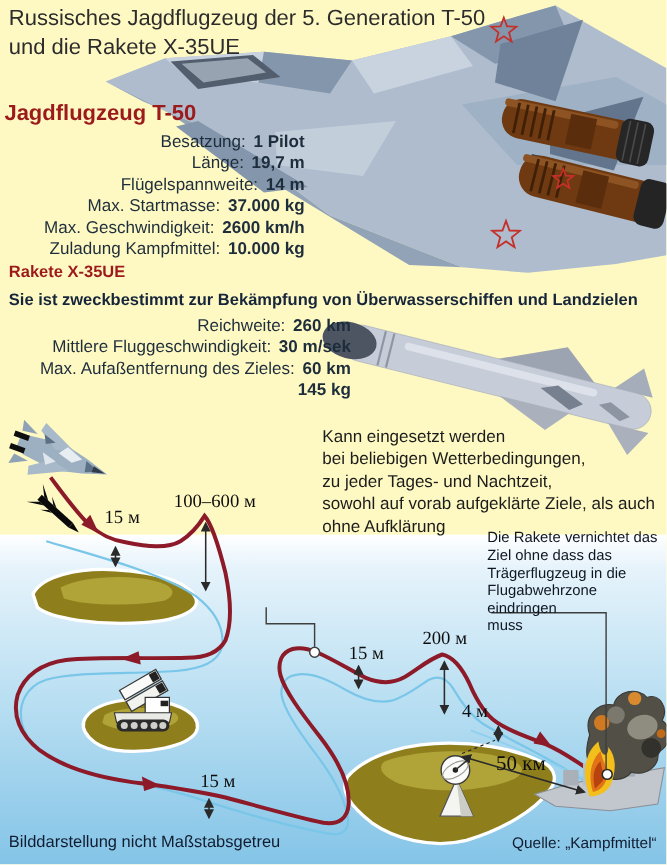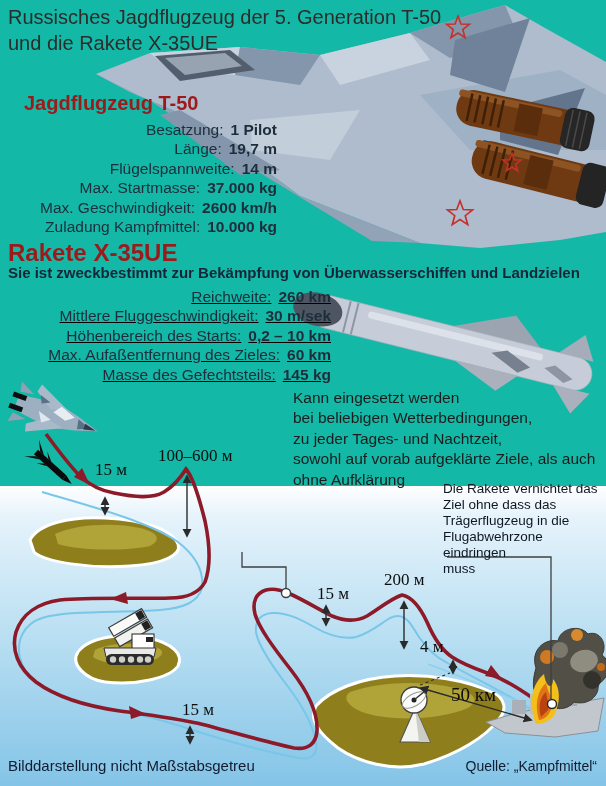--- a/index.html
+++ b/index.html
@@ -1,30 +1,30 @@
 <!DOCTYPE html>
 <html><head>
 <meta charset="utf-8">
 <style>
   html,body{margin:0;padding:0;background:#fff;}
-  .stage{position:relative;width:606px;height:786px;background:#14b8a6;overflow:hidden;
+  .stage{position:relative;width:606px;height:786px;background:#fef9c3;overflow:hidden;
          font-family:"Liberation Sans",sans-serif;-webkit-font-smoothing:antialiased;}
   .stage svg{position:absolute;left:0;top:0;}
   .txt{position:absolute;z-index:3;}
   .title{left:8px;top:5px;font-size:20px;line-height:1.28;color:#2c2c2c;white-space:pre-line;}
   .sec-head{font-size:20px;font-weight:bold;color:#9c1a1c;}
-  .h-jet{left:24px;top:92px;}
-  .h-missile{left:8px;top:239px;font-size:24px;}
+  .h-jet{left:4px;top:92px;}
+  .h-missile{left:8px;top:239px;font-size:15px;}
   .subtitle{left:8px;top:264px;font-size:15px;font-weight:bold;color:#16253a;width:596px;}
   .spec-block{position:absolute;z-index:3;display:flex;flex-direction:column;margin-left:25px;}
   .spec-block .row{display:flex;justify-content:flex-end;gap:7px;font-size:15.5px;
                    line-height:19.4px;color:#1e2d3c;}
   .spec-block .val{font-weight:bold;white-space:nowrap;}
   #jet-specs{left:0;top:120px;width:252px;}
-  #missile-specs{left:16px;top:287px;width:290px;text-decoration:underline;}
+  #missile-specs{left:4px;top:287px;width:290px;}
   .usage{left:293px;top:388px;font-size:15.5px;line-height:1.32;color:#1c1c1c;white-space:pre-line;}
   .m-label{font-family:"Liberation Serif","DejaVu Serif",serif;font-size:17px;color:#0d0d0d;}
   .ann{font-size:13.5px;line-height:1.18;color:#0f1722;white-space:pre-line;}
   .footer-left{left:8px;top:757px;font-size:15px;color:#101c30;}
   .footer-right{right:9px;top:758px;font-size:14px;color:#101c30;}
 </style>
 </head>
 <body>
 
 <div class="stage">
@@ -265,29 +265,24 @@
 <div class="spec-block" id="missile-specs">
   <div class="row">
         <span>Reichweite:</span>
         <span class="val">260 km</span>
       </div>
   <div class="row">
         <span>Mittlere Fluggeschwindigkeit:</span>
         <span class="val">30 m/sek</span>
       </div>
   <div class="row">
-        <span>Höhenbereich des Starts:</span>
-        <span class="val">0,2 – 10 km</span>
-      </div>
-  <div class="row">
         <span>Max. Aufaßentfernung des Zieles:</span>
         <span class="val">60 km</span>
       </div>
   <div class="row">
-        <span>Masse des Gefechtsteils:</span>
         <span class="val">145 kg</span>
       </div>
 </div>
 
 <div class="txt usage">Kann eingesetzt werden
 bei beliebigen Wetterbedingungen,
 zu jeder Tages- und Nachtzeit,
 sowohl auf vorab aufgeklärte Ziele, als auch
 ohne Aufklärung</div>
 

